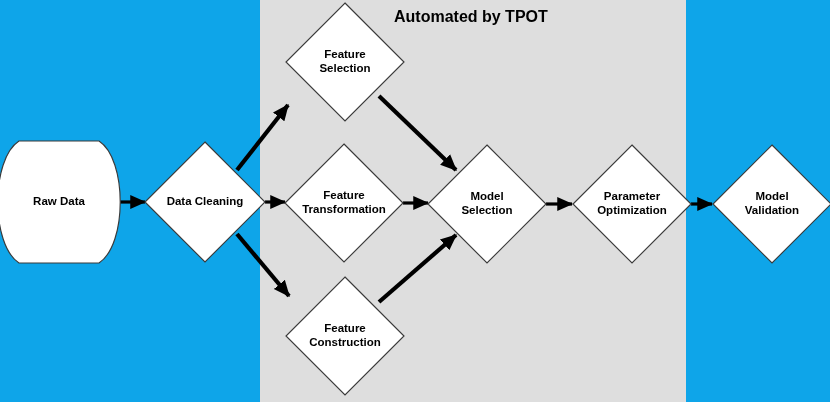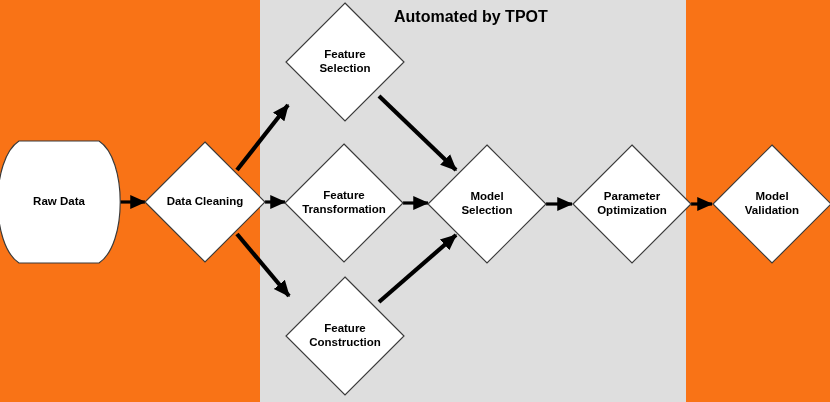--- a/index.html
+++ b/index.html
@@ -8,21 +8,21 @@
     background: #ffffff;
   }
   body {
     font-family: "Liberation Sans", sans-serif;
   }
   #diagram-root {
     position: relative;
     width: 830px;
     height: 402px;
     overflow: hidden;
-    background: #f97316;
+    background: #0ea5e9;
   }
   svg#flow-svg {
     display: block;
     width: 830px;
     height: 402px;
   }
   .node-shape {
     fill: #ffffff;
     stroke: #3a3a3a;
     stroke-width: 1.15;

